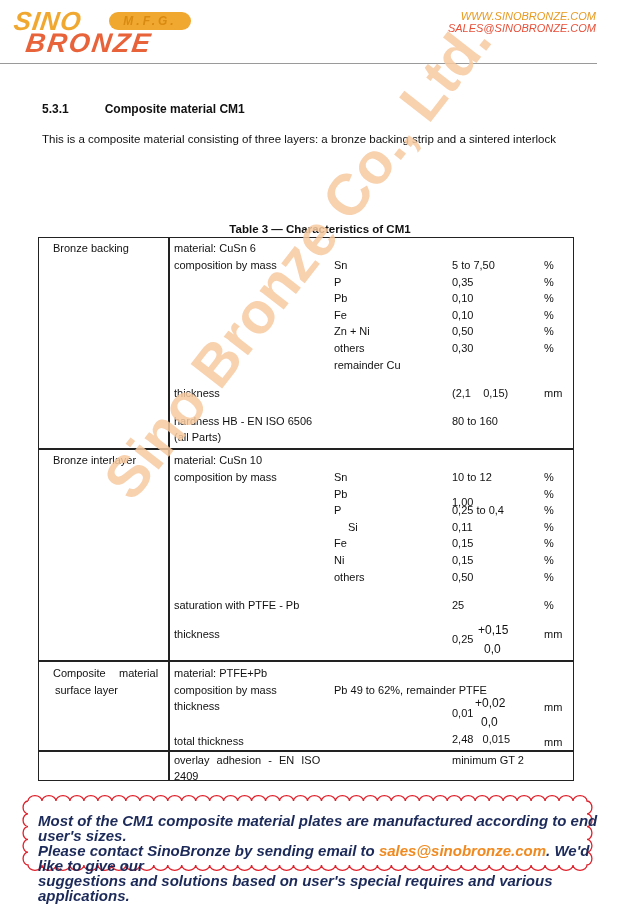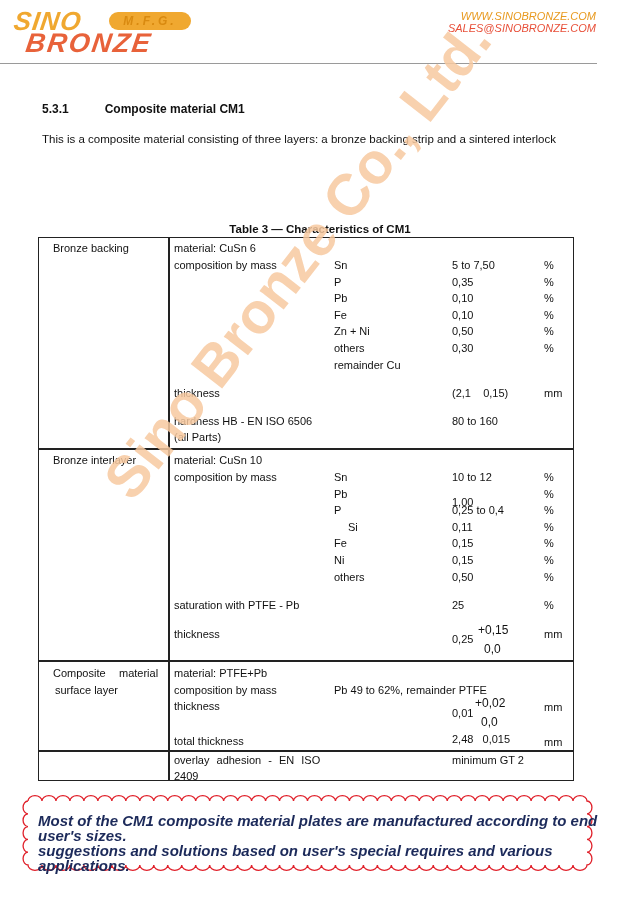--- a/index.html
+++ b/index.html
@@ -154,15 +154,16 @@
 </div>
 
 <div class="wm">Sino Bronze Co., Ltd.</div>
 
 <div class="notice">
   <svg id="cloud" width="575" height="80">
       <path d="M8,8 A6.9875,5.375 0 0 1 21.975,8 A6.9875,5.375 0 0 1 35.95,8 A6.9875,5.375 0 0 1 49.925,8 A6.9875,5.375 0 0 1 63.9,8 A6.9875,5.375 0 0 1 77.875,8 A6.9875,5.375 0 0 1 91.85,8 A6.9875,5.375 0 0 1 105.825,8 A6.9875,5.375 0 0 1 119.8,8 A6.9875,5.375 0 0 1 133.77499999999998,8 A6.9875,5.375 0 0 1 147.75,8 A6.9875,5.375 0 0 1 161.725,8 A6.9875,5.375 0 0 1 175.7,8 A6.9875,5.375 0 0 1 189.67499999999998,8 A6.9875,5.375 0 0 1 203.65,8 A6.9875,5.375 0 0 1 217.625,8 A6.9875,5.375 0 0 1 231.6,8 A6.9875,5.375 0 0 1 245.575,8 A6.9875,5.375 0 0 1 259.54999999999995,8 A6.9875,5.375 0 0 1 273.525,8 A6.9875,5.375 0 0 1 287.5,8 A6.9875,5.375 0 0 1 301.47499999999997,8 A6.9875,5.375 0 0 1 315.45,8 A6.9875,5.375 0 0 1 329.425,8 A6.9875,5.375 0 0 1 343.4,8 A6.9875,5.375 0 0 1 357.375,8 A6.9875,5.375 0 0 1 371.34999999999997,8 A6.9875,5.375 0 0 1 385.325,8 A6.9875,5.375 0 0 1 399.3,8 A6.9875,5.375 0 0 1 413.275,8 A6.9875,5.375 0 0 1 427.25,8 A6.9875,5.375 0 0 1 441.22499999999997,8 A6.9875,5.375 0 0 1 455.2,8 A6.9875,5.375 0 0 1 469.175,8 A6.9875,5.375 0 0 1 483.15,8 A6.9875,5.375 0 0 1 497.125,8 A6.9875,5.375 0 0 1 511.09999999999997,8 A6.9875,5.375 0 0 1 525.0749999999999,8 A6.9875,5.375 0 0 1 539.05,8 A6.9875,5.375 0 0 1 553.025,8 A6.9875,5.375 0 0 1 567,8 A4.923076923076923,6.4 0 0 1 567,20.8 A4.923076923076923,6.4 0 0 1 567,33.6 A4.923076923076923,6.4 0 0 1 567,46.400000000000006 A4.923076923076923,6.4 0 0 1 567,59.2 A4.923076923076923,6.4 0 0 1 567,72 A6.9875,5.375 0 0 1 553.025,72 A6.9875,5.375 0 0 1 539.05,72 A6.9875,5.375 0 0 1 525.075,72 A6.9875,5.375 0 0 1 511.1,72 A6.9875,5.375 0 0 1 497.125,72 A6.9875,5.375 0 0 1 483.15,72 A6.9875,5.375 0 0 1 469.175,72 A6.9875,5.375 0 0 1 455.2,72 A6.9875,5.375 0 0 1 441.225,72 A6.9875,5.375 0 0 1 427.25,72 A6.9875,5.375 0 0 1 413.275,72 A6.9875,5.375 0 0 1 399.3,72 A6.9875,5.375 0 0 1 385.32500000000005,72 A6.9875,5.375 0 0 1 371.35,72 A6.9875,5.375 0 0 1 357.375,72 A6.9875,5.375 0 0 1 343.4,72 A6.9875,5.375 0 0 1 329.425,72 A6.9875,5.375 0 0 1 315.45000000000005,72 A6.9875,5.375 0 0 1 301.475,72 A6.9875,5.375 0 0 1 287.5,72 A6.9875,5.375 0 0 1 273.52500000000003,72 A6.9875,5.375 0 0 1 259.55,72 A6.9875,5.375 0 0 1 245.575,72 A6.9875,5.375 0 0 1 231.60000000000002,72 A6.9875,5.375 0 0 1 217.625,72 A6.9875,5.375 0 0 1 203.65000000000003,72 A6.9875,5.375 0 0 1 189.675,72 A6.9875,5.375 0 0 1 175.7,72 A6.9875,5.375 0 0 1 161.72500000000002,72 A6.9875,5.375 0 0 1 147.75,72 A6.9875,5.375 0 0 1 133.77500000000003,72 A6.9875,5.375 0 0 1 119.80000000000001,72 A6.9875,5.375 0 0 1 105.82499999999999,72 A6.9875,5.375 0 0 1 91.85000000000002,72 A6.9875,5.375 0 0 1 77.875,72 A6.9875,5.375 0 0 1 63.900000000000034,72 A6.9875,5.375 0 0 1 49.92500000000007,72 A6.9875,5.375 0 0 1 35.950000000000045,72 A6.9875,5.375 0 0 1 21.975000000000023,72 A6.9875,5.375 0 0 1 8,72 A4.923076923076923,6.4 0 0 1 8,59.2 A4.923076923076923,6.4 0 0 1 8,46.4 A4.923076923076923,6.4 0 0 1 8,33.599999999999994 A4.923076923076923,6.4 0 0 1 8,20.799999999999997 A4.923076923076923,6.4 0 0 1 8,8" fill="none" stroke="#e0202a" stroke-width="1.3"></path>
     </svg>
   <div class="txt">
     <div>Most of the CM1 composite material plates are manufactured according to end user's sizes.</div>
+    <div><span>Please contact SinoBronze by sending email to </span><span class="em">sales@sinobronze.com</span><span>. We'd like to give our</span></div>
     <div>suggestions and solutions based on user's special requires and various applications.</div>
   </div>
 </div>
 
 </body></html>

